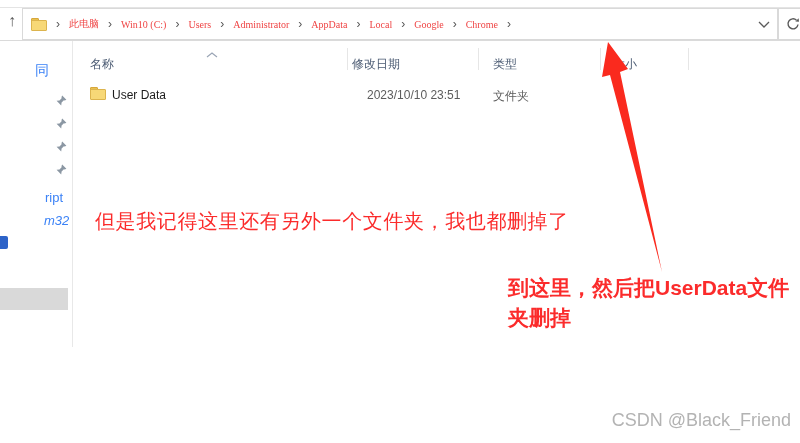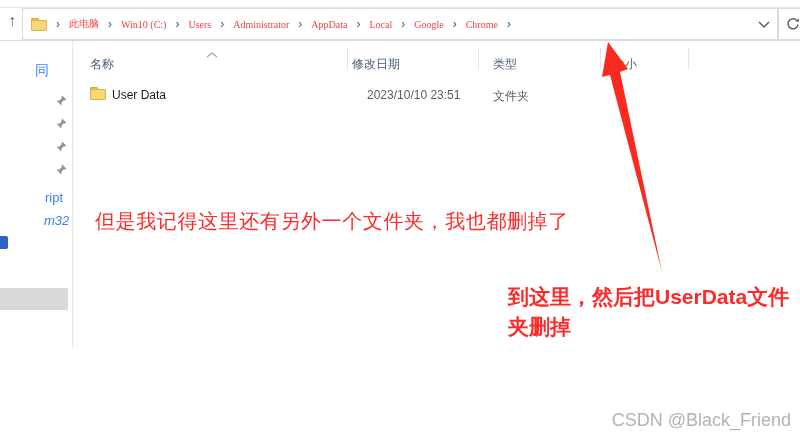--- a/index.html
+++ b/index.html
@@ -44,21 +44,21 @@
                border-radius:2px; }
 
   
   .col-head { top:56px; color:#4b5b73; font-size:12px; cursor:default; }
   .col-sep { top:48px; width:1px; height:22px; background:#e6e6e6; }
   .row-text { top:88px; font-size:12px; cursor:default; }
 
   
   .note1 { left:95px; top:208px; color:#fb2b2b; font-size:20px;
            letter-spacing:0.6px; white-space:nowrap; }
-  .note2 { left:508px; top:282px; color:#fb2b2b; font-size:21px;
+  .note2 { left:508px; top:273px; color:#fb2b2b; font-size:21px;
            font-weight:bold; line-height:30px; white-space:nowrap; }
   .watermark { right:9px; top:410px; color:#b3b3b3; font-size:18px; }
   #arrow-svg { left:0; top:0; pointer-events:none; }
 </style>
 </head>
 <body>
 
 <div id="screen">
 
   <div class="abs top-line"></div>

